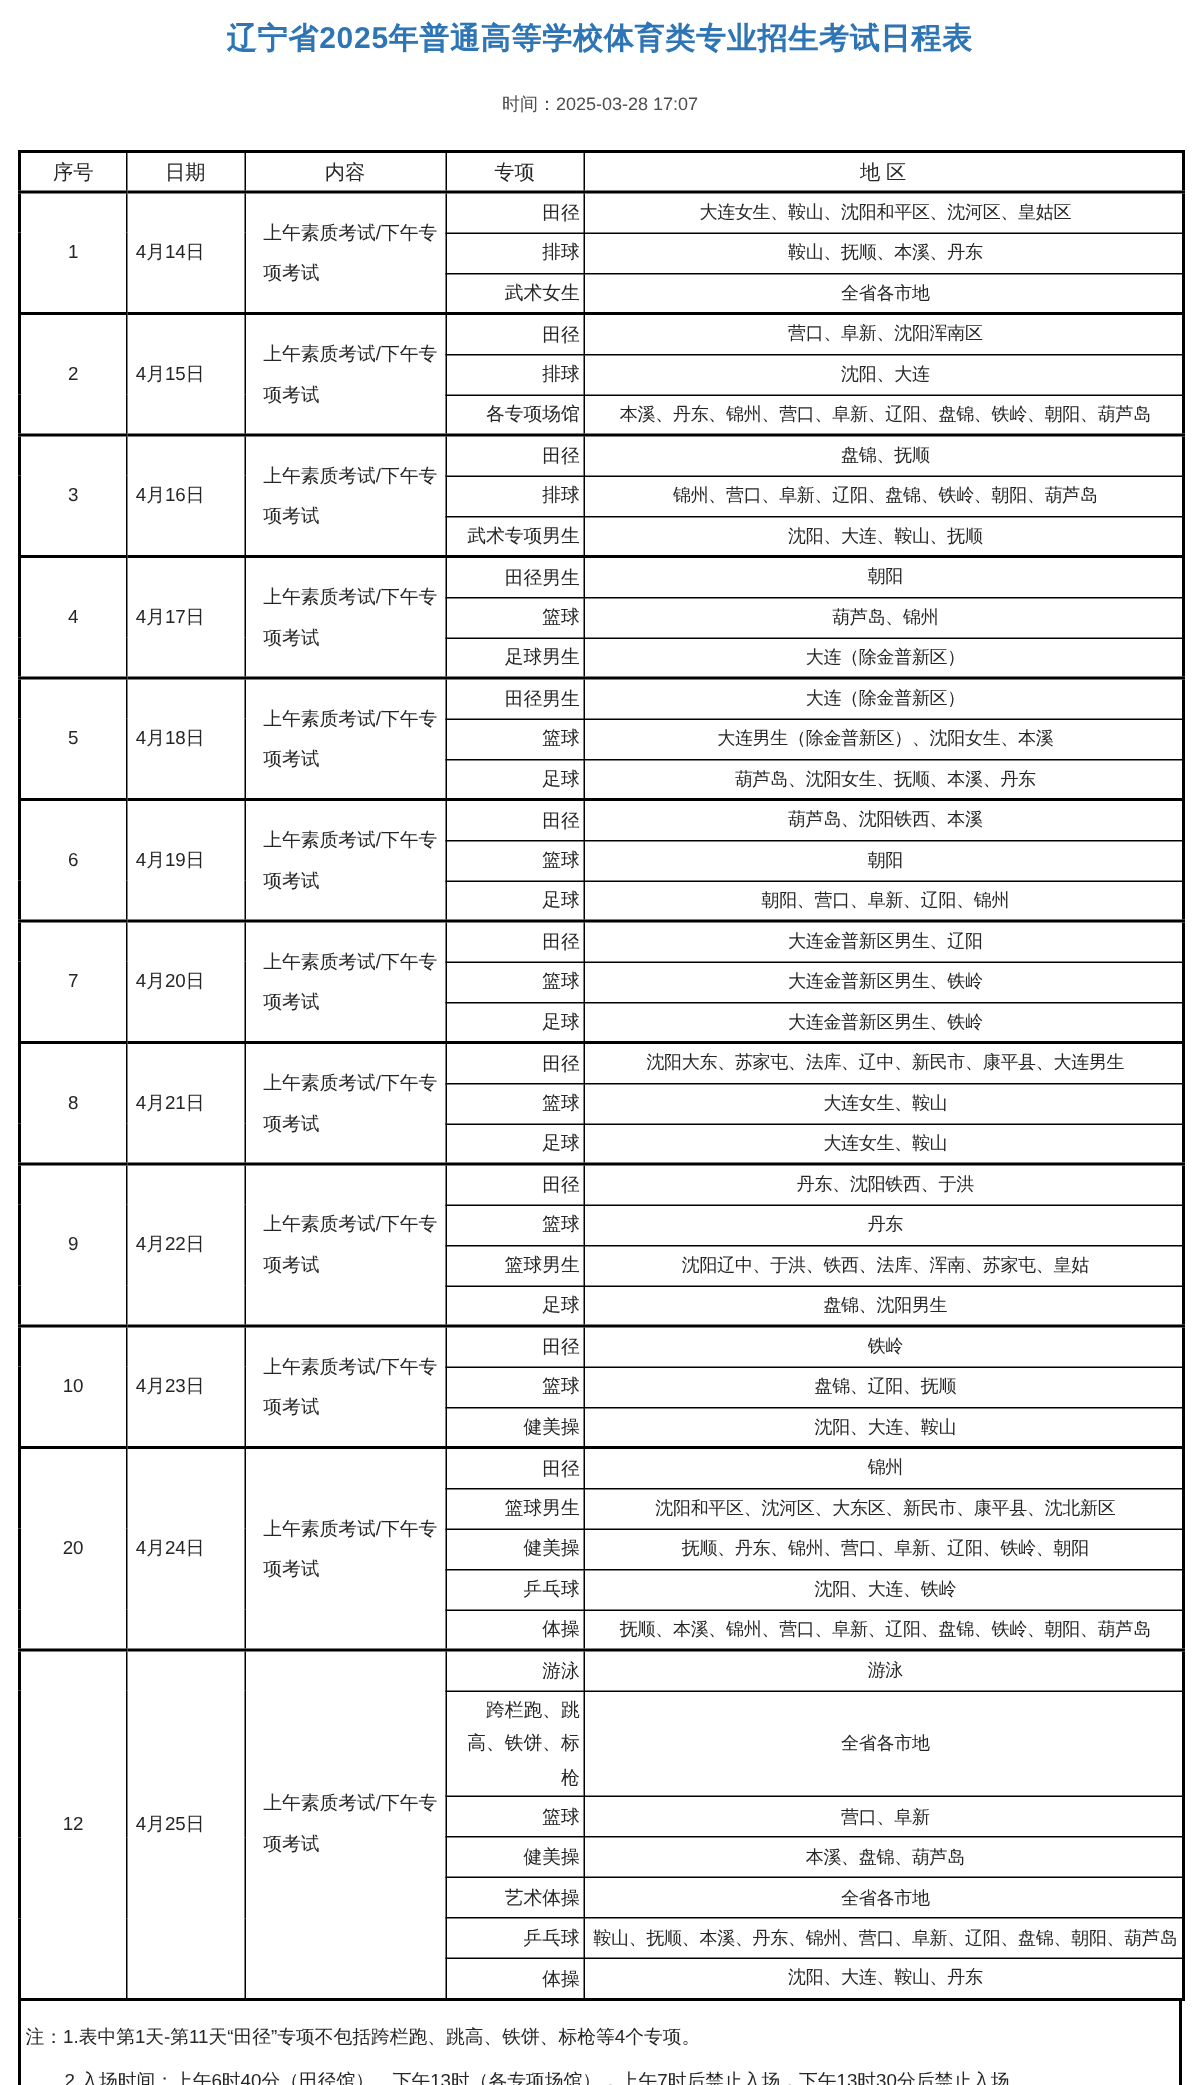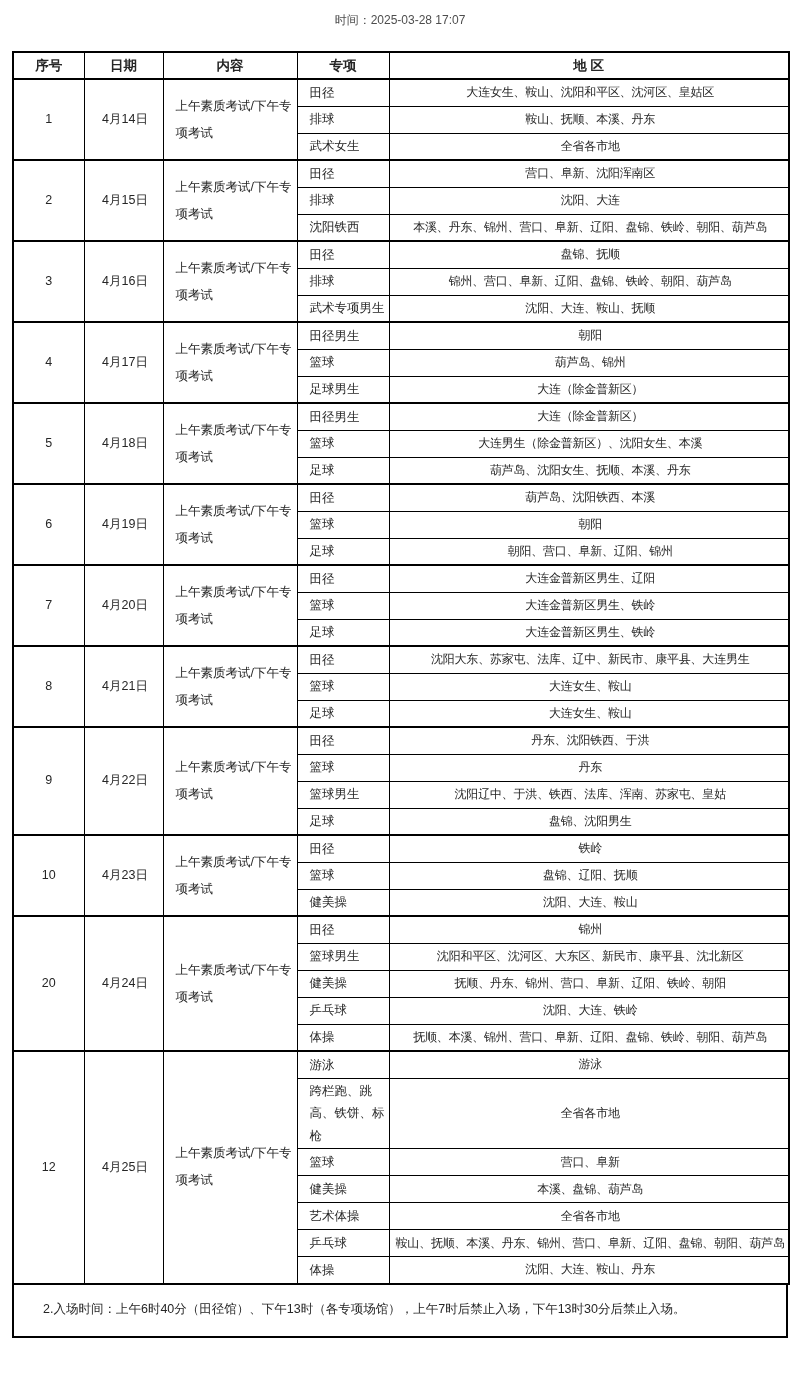--- a/index.html
+++ b/index.html
@@ -42,41 +42,41 @@
     margin-left: 12px;
     border: 2px solid var(--border);
   }
   .schedule th, .schedule td {
     border: 1px solid var(--border);
     vertical-align: middle;
   }
   .schedule thead tr { height: 27px; }
   .schedule th {
     font-size: 13.5px;
-    font-weight: bold;
+    font-weight: normal;
     text-align: center;
     color: var(--text);
   }
   .schedule tbody tr { height: 27px; }
   .schedule tbody tr.group-start td { border-top: 2px solid var(--border); }
   .schedule td {
     font-size: 12.5px;
     line-height: 1.55;
     padding: 1px 3px 1px 6px;
   }
   td.col-num  { text-align: center; padding: 0; }
-  td.col-date { text-align: center; padding-left: 6px; }
+  td.col-date { text-align: left; padding-left: 6px; }
   td.col-content {
     text-align: left;
     padding-left: 12px;
     padding-right: 3px;
     line-height: 2.15;
   }
   td.col-sport {
-    text-align: left;
+    text-align: right;
     padding-left: 12px;
     padding-right: 2px;
     line-height: 1.8;
   }
   td.col-region {
     text-align: center;
     padding-left: 6px;
     white-space: nowrap;
     font-size: 12px;
     letter-spacing: -0.2px;
@@ -91,20 +91,21 @@
     line-height: 2.35;
   }
   .note-line { white-space: normal; }
   .note-indent { margin-left: 26px; }
 </style>
 </head>
 <body>
 
 <div class="page">
 
+  <h1 class="title">辽宁省2025年普通高等学校体育类专业招生考试日程表</h1>
 
   <div class="subtitle"><span>时间：</span><span>2025-03-28 17:07</span></div>
 
   <table class="schedule">
     <colgroup>
       <col style="width:71px">
       <col style="width:79px">
       <col style="width:134px">
       <col style="width:92px">
       <col style="width:400px">
@@ -139,21 +140,21 @@
           <td class="col-date" rowspan="3">4月15日</td>
           <td class="col-content" rowspan="3">上午素质考试/下午专项考试</td>
           <td class="col-sport">田径</td>
           <td class="col-region">营口、阜新、沈阳浑南区</td>
         </tr>
         <tr>
           <td class="col-sport">排球</td>
           <td class="col-region">沈阳、大连</td>
         </tr>
         <tr>
-          <td class="col-sport">沈阳铁西</td>
+          <td class="col-sport">各专项场馆</td>
           <td class="col-region">本溪、丹东、锦州、营口、阜新、辽阳、盘锦、铁岭、朝阳、葫芦岛</td>
         </tr>
         <tr class="group-start">
           <td class="col-num" rowspan="3">3</td>
           <td class="col-date" rowspan="3">4月16日</td>
           <td class="col-content" rowspan="3">上午素质考试/下午专项考试</td>
           <td class="col-sport">田径</td>
           <td class="col-region">盘锦、抚顺</td>
         </tr>
         <tr>
@@ -324,16 +325,17 @@
           <td class="col-region">鞍山、抚顺、本溪、丹东、锦州、营口、阜新、辽阳、盘锦、朝阳、葫芦岛</td>
         </tr>
         <tr>
           <td class="col-sport">体操</td>
           <td class="col-region">沈阳、大连、鞍山、丹东</td>
         </tr>
       </tbody>
   </table>
 
   <div class="notes">
+    <p class="note-line"><span class="note-prefix">注：</span><span>1.表中第1天-第11天“田径”专项不包括跨栏跑、跳高、铁饼、标枪等4个专项。</span></p>
     <p class="note-line note-indent">2.入场时间：上午6时40分（田径馆）、下午13时（各专项场馆），上午7时后禁止入场，下午13时30分后禁止入场。</p>
   </div>
 
 </div>
 
 </body></html>

